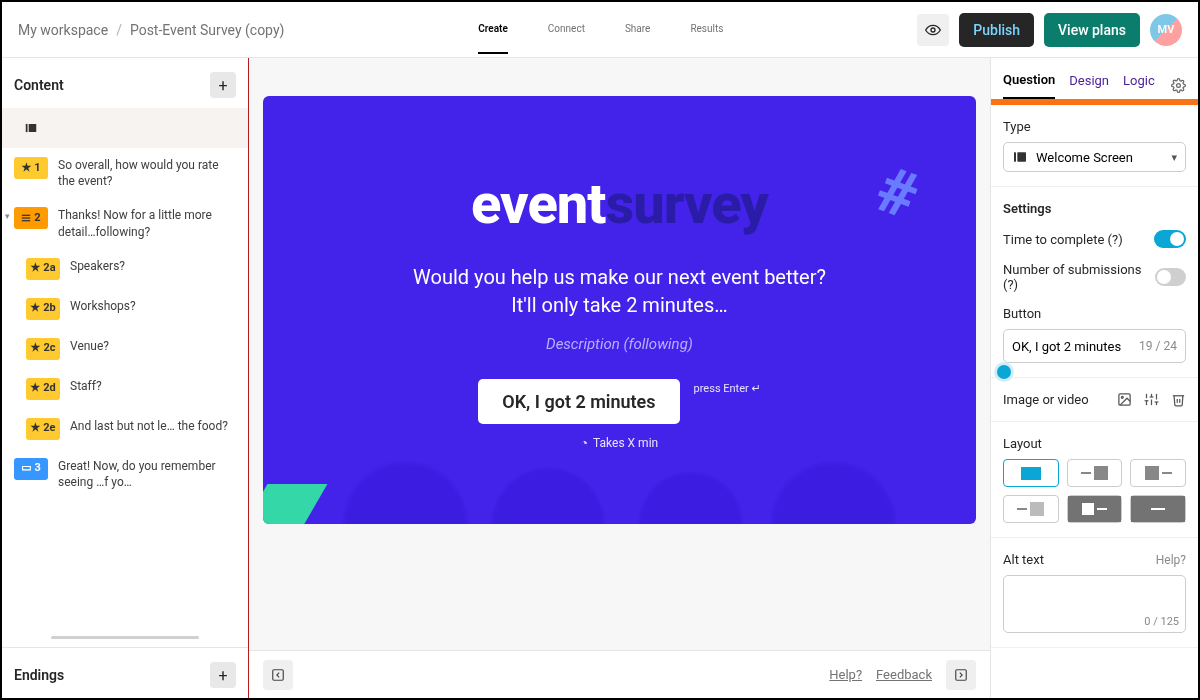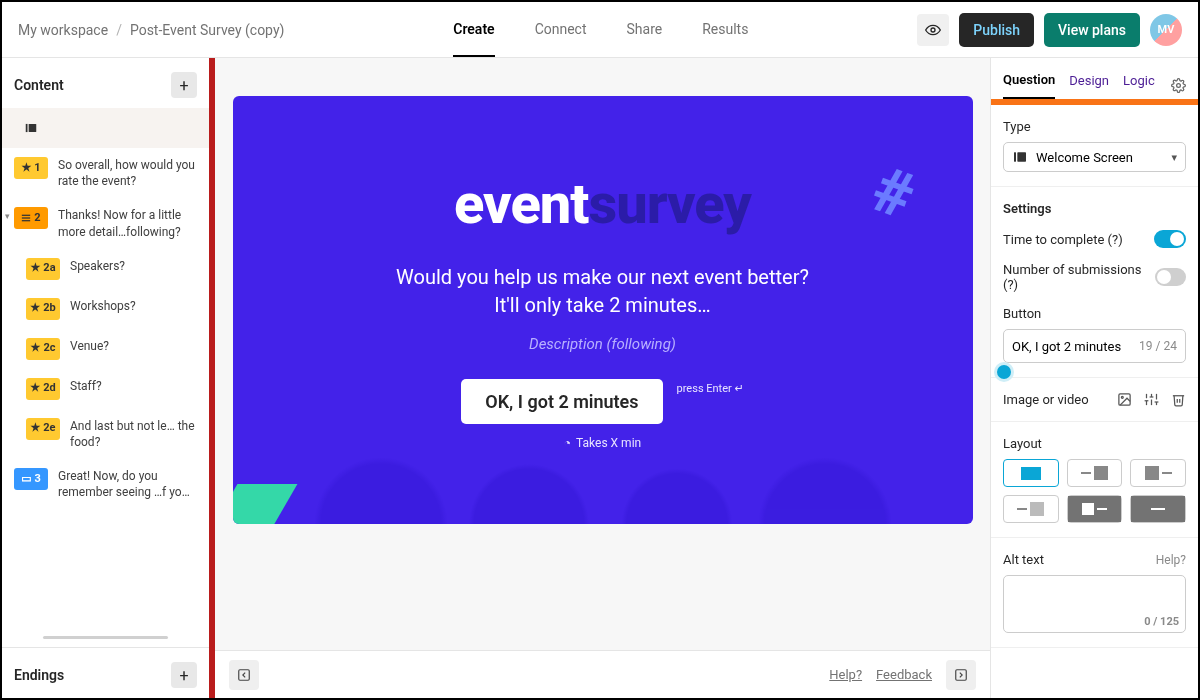--- a/index.html
+++ b/index.html
@@ -3,35 +3,35 @@
 <meta charset="utf-8">
 <style>
   * { box-sizing: border-box; margin: 0; padding: 0; font-family: -apple-system, BlinkMacSystemFont, "Segoe UI", Roboto, sans-serif; }
   html, body { width: 1200px; height: 700px; overflow: hidden; background: #fff; }
   .app { width: 1200px; height: 700px; display: flex; flex-direction: column; border: 2px solid #000; }
 
   
   .topbar { height: 56px; border-bottom: 1px solid #e5e5e5; display: flex; align-items: center; padding: 0 16px; gap: 8px; }
   .breadcrumb { display: flex; align-items: center; gap: 8px; color: #737373; font-size: 14px; }
   .breadcrumb .sep { color: #b3b3b3; }
-  .top-tabs { flex: 1; display: flex; justify-content: center; gap: 40px; font-size: 14px; }
+  .top-tabs { flex: 1; display: flex; justify-content: center; gap: 40px; font-size: 10px; }
   .top-tab { color: #737373; cursor: pointer; padding: 18px 0; }
   .top-tab.active { color: #000; font-weight: 600; border-bottom: 2px solid #000; }
   .top-actions { display: flex; align-items: center; gap: 10px; }
   .icon-btn { width: 32px; height: 32px; border-radius: 4px; background: #f0f0f0; display:flex; align-items:center; justify-content:center; cursor:pointer; color:#262626; }
   .btn { height: 34px; padding: 0 14px; border-radius: 5px; font-size: 14px; font-weight: 500; display:flex; align-items:center; cursor:pointer; }
   .btn-dark { background:#262626; color:#7dd3fc; }
   .btn-teal { background:#0a7d6c; color:#fff; }
   .avatar { width:32px; height:32px; border-radius:50%; background: linear-gradient(135deg,#7fc7e6 0%,#7fc7e6 50%,#ffa0a0 50%,#ffa0a0 100%); color:#fff; font-size:11px; font-weight:600; display:flex; align-items:center; justify-content:center; }
 
   
   .main { flex:1; display:flex; min-height:0; }
 
   
-  .sidebar { width: 213px; border-right:6px solid #b91c1c; display:flex; flex-direction:column; }
+  .sidebar { width: 247px; border-right:1px solid #b91c1c; display:flex; flex-direction:column; }
   .side-section-hdr { display:flex; align-items:center; justify-content:space-between; padding: 14px 12px 10px; }
   .side-section-hdr .title { font-size:14px; font-weight:600; color:#262626; }
   .add-btn { width:26px; height:26px; background:#e8e8e8; border-radius:4px; display:flex; align-items:center; justify-content:center; font-size:16px; cursor:pointer; color:#262626; }
   .qlist { flex:1; overflow:auto; }
   .qitem { display:flex; align-items:flex-start; gap:10px; padding:9px 12px; font-size:12px; color:#262626; cursor:pointer; line-height:1.35; }
   .qitem.selected { background:#f7f3f0; }
   .qitem.indent { padding-left: 24px; }
   .qbadge { min-width:34px; height:22px; border-radius:3px; display:flex; align-items:center; justify-content:center; gap:3px; font-size:11px; font-weight:700; color:#333; flex-shrink:0; }
   .qbadge.welcome { background:#f7f3f0; }
   .qbadge.yellow { background:#ffc930; }
@@ -83,21 +83,21 @@
   .txt-input .count { color:#8a8a8a; font-size:12px; }
   .icon-row { display:flex; gap:12px; align-items:center; color:#555; }
   .icon-row .lbl { flex:1; color:#262626; }
   .icon-row .pic { cursor:pointer; }
   .layout-grid { display:grid; grid-template-columns: repeat(3, 1fr); gap:8px; }
   .layout-opt { height:28px; border:1px solid #ccc; border-radius:4px; cursor:pointer; display:flex; align-items:center; justify-content:center; gap:3px; padding:3px; }
   .layout-opt.sel { border-color:#0aa6d6; }
   .lo-bar { width:10px; height:2px; background:#888; }
   .lo-box { width:14px; height:14px; background:#888; }
   .lo-fill { background:#737373; width:100%; height:100%; display:flex; align-items:center; justify-content:center; gap:3px; }
-  .alt-area { border:1px solid #ccc; border-radius:5px; height:58px; position:relative;font-weight:bold; }
+  .alt-area { border:1px solid #ccc; border-radius:5px; height:58px; position:relative; }
   .alt-count { position:absolute; right:6px; bottom:4px; font-size:11px; color:#8a8a8a; }
   .help-link { font-size:12px; color:#8a8a8a; cursor:pointer; }
   .rp-head-row { display:flex; justify-content:space-between; align-items:center; }
   .bub { position:absolute; width:14px; height:14px; background:#0aa6d6; border-radius:50%; left:6px; top:178px; box-shadow:0 0 0 3px #cfeef7; }
 
   svg { display:block; }
 </style>
 </head>
 <body>
 

